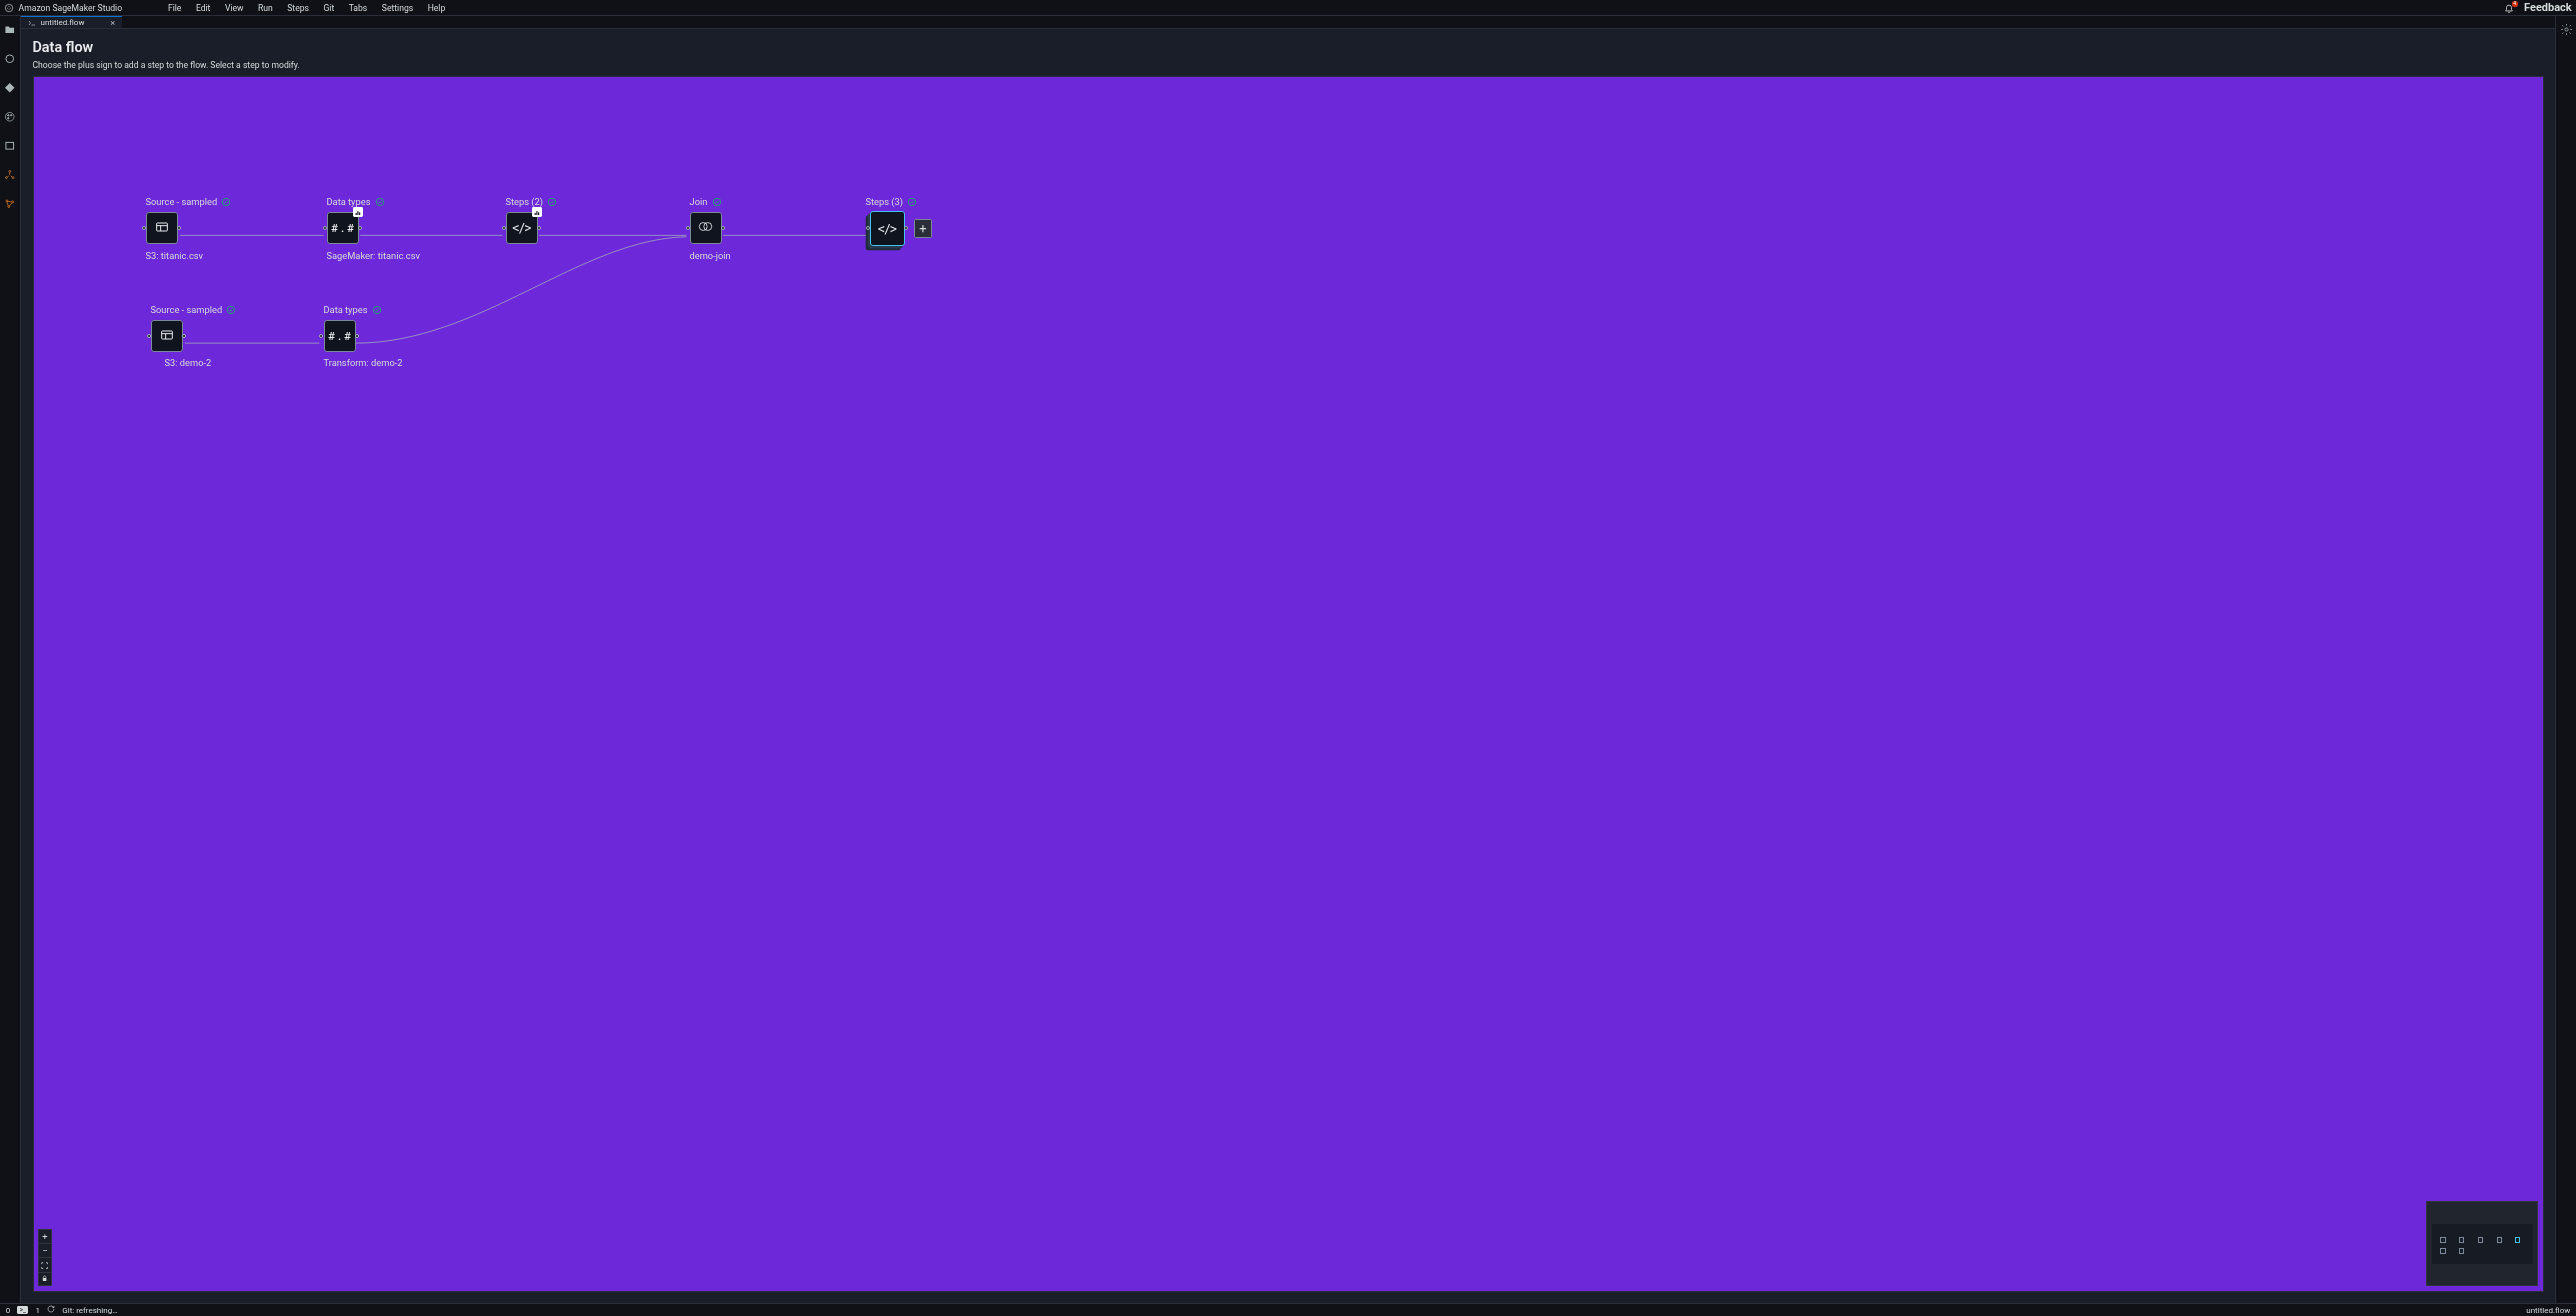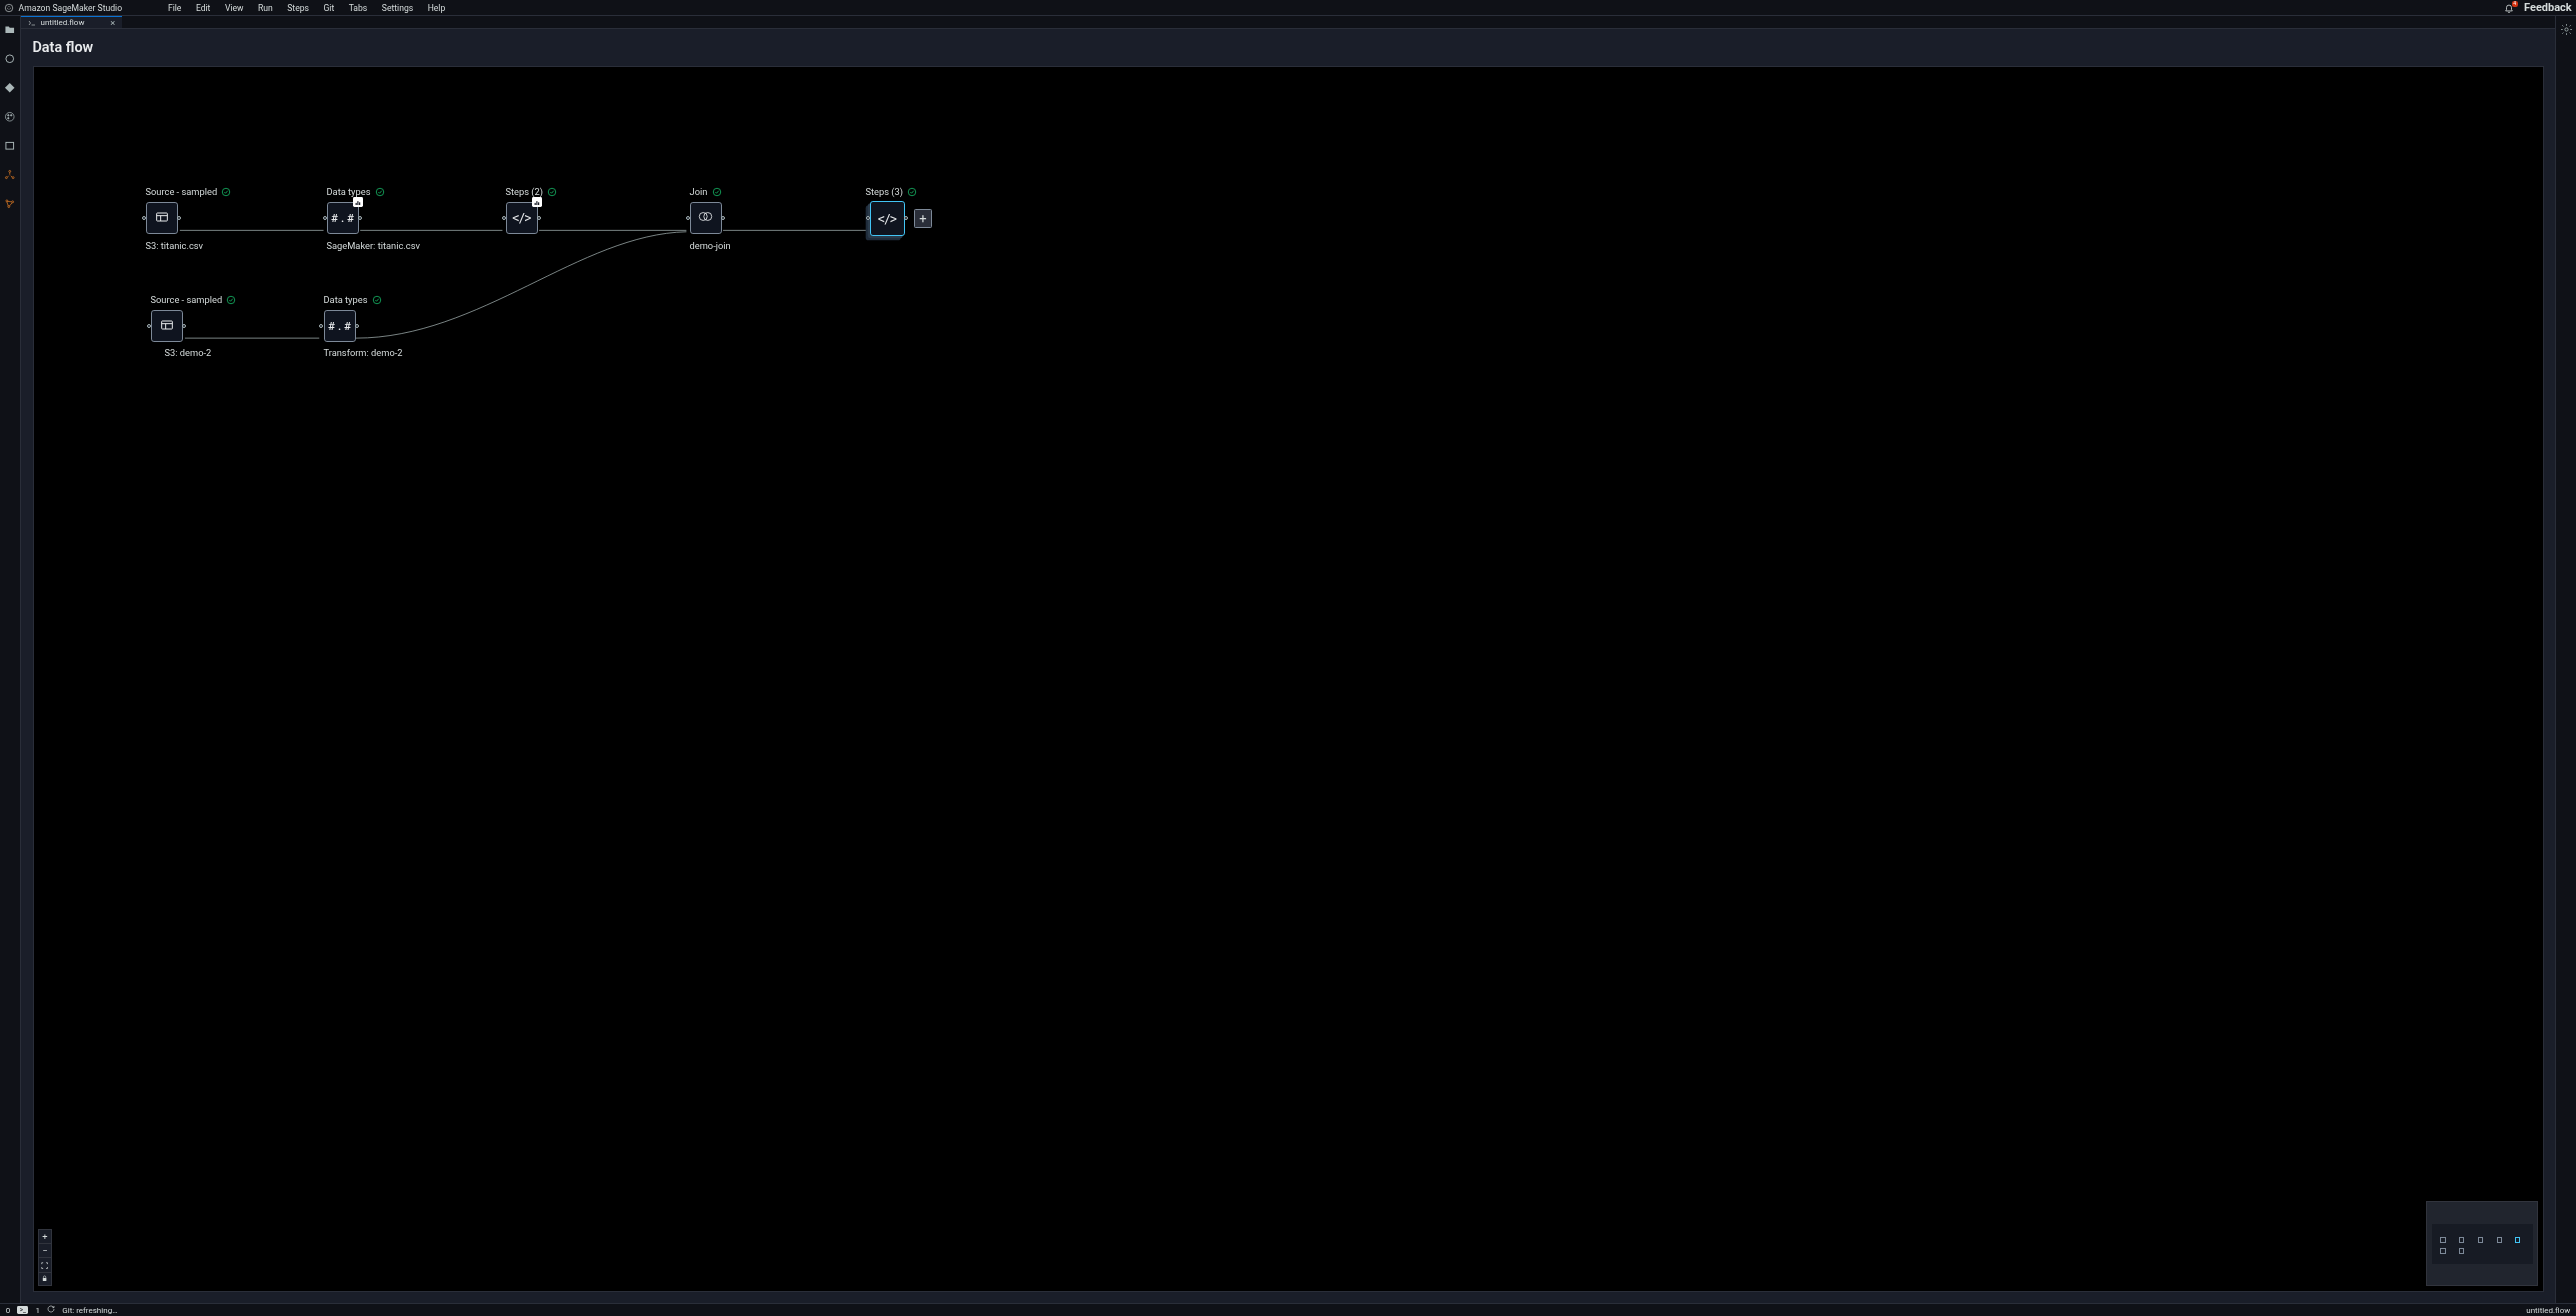--- a/index.html
+++ b/index.html
@@ -39,21 +39,21 @@
   .subtab { display:flex; align-items:flex-end; padding: 0 10px 1.4px 10px; font-size: 8.6px; color:#d5dbdb; cursor:pointer;}
   .subtab.active { color:#fff; font-weight:600; border-bottom: 1.4px solid #fff; margin-bottom:-0.7px;}
 
   
   .page-header { padding: 10px 11.5px 5.8px 11.5px; }
   .page-header h1 { font-size: 14.4px; font-weight: 600; color:#e9ebed; margin-bottom:4.3px; }
   .page-header p { font-size: 8.6px; color:#d5dbdb; }
 
   
   .canvas-wrap { flex:1; margin: 0 11.5px 11.5px 11.5px; position:relative;}
-  .canvas { position:absolute; inset:0; background:#000000; border:0.7px solid #2a2e39; overflow:hidden;}
+  .canvas { position:absolute; inset:0; background:#6d28d9; border:0.7px solid #2a2e39; overflow:hidden;}
   svg.flow { position:absolute; inset:0; width:100%; height:100%; }
 
   .node-label-top { position:absolute; font-size:9.3px; color:#d5dbdb; display:flex; align-items:center; gap:4.3px; white-space:nowrap;}
   .node-label-bottom { position:absolute; font-size:9.3px; color:#d5dbdb; white-space:nowrap;}
   .check-icon { width:10px; height:10px; color:#16b364; }
   .check-icon svg { width:10px; height:10px;}
 
   .node-box { position:absolute; width:32px; height:32px; border:0.7px solid #7d8998; border-radius:2.9px; background:#0f141f; display:flex; align-items:center; justify-content:center; cursor:pointer;}
   .node-box.selected { border:1.4px solid #42c5f5; box-shadow: -2.2px 2.2px 0 0 #2a3a4a, -4.3px 4.3px 0 0 #1f2b3a;}
   .node-box.stacked::before { content:''; position:absolute; inset:-0.7px; border:0.7px solid #7d8998; border-radius:2.9px; transform:translate(-2.9px,-2.9px); z-index:-1; background:#0f141f;}
@@ -178,20 +178,21 @@
             </svg>
           </span>
         <span>untitled.flow</span>
         <span class="close">×</span>
       </div>
     </div>
 
 
     <div class="page-header">
       <h1>Data flow</h1>
+      <p>Choose the plus sign to add a step to the flow. Select a step to modify.</p>
     </div>
 
     <div class="canvas-wrap">
       <div class="canvas">
 
         <svg class="flow" viewBox="0 0 3492 1668" width="2510" height="1199">
 
           <line class="flow-path" x1="203" y1="210" x2="403" y2="210"></line>
           <line class="flow-path" x1="454" y1="210" x2="652" y2="210"></line>
           <line class="flow-path" x1="703" y1="210" x2="908" y2="210"></line>

